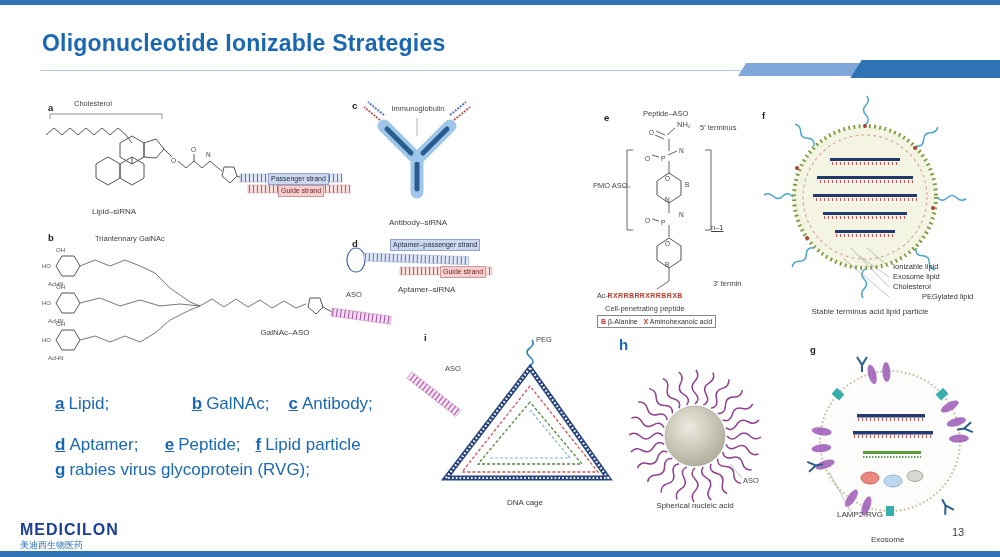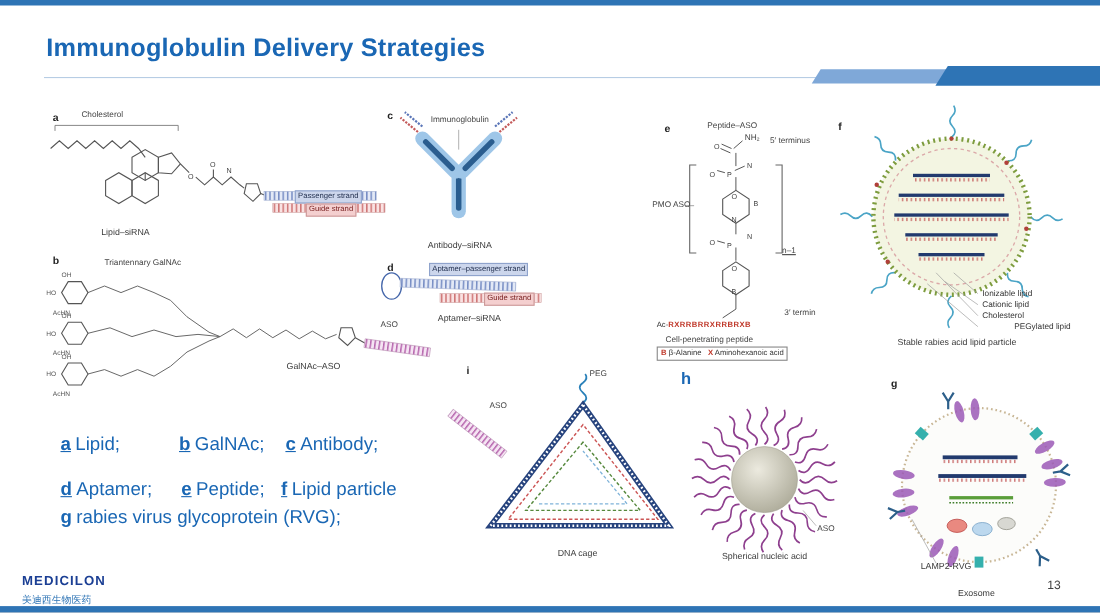--- a/index.html
+++ b/index.html
@@ -30,21 +30,21 @@
   .seq .letters { color:#c0392b; font-weight:bold; letter-spacing:0.4px; }
   .ebox { position:absolute; border:1px solid #888; font-size:7px; color:#333; padding:2px 3px; white-space:nowrap; z-index:3; background:#fff; }
   .ebox .rkey { color:#c0392b; font-weight:bold; }
   .flegend { position:absolute; font-size:7.5px; color:#333; white-space:nowrap; z-index:3; }
 
   .legend { position:absolute; left:55px; top:391px; color:#1a67b4; font-size:17px; line-height:25px; }
   .lg-item { display:inline-block; }
   .lg-key { font-weight:bold; text-decoration:underline; }
   .lg-label { margin-left:4px; }
 
-  .logo { position:absolute; left:20px; top:521px; color:#1b3f94; font-weight:bold; font-size:12px; letter-spacing:1px; }
+  .logo { position:absolute; left:20px; top:521px; color:#1b3f94; font-weight:bold; font-size:16px; letter-spacing:1px; }
   .logo-sub { position:absolute; left:20px; top:539px; color:#2e74b5; font-size:9px; border-bottom:2px solid #2e74b5; padding-bottom:1px; }
   .page-num { position:absolute; left:952px; top:526px; color:#404040; font-size:11px; }
 </style>
 </head>
 <body>
 
 <div class="slide">
 
   <svg width="0" height="0" style="position:absolute" aria-hidden="true">
     <defs>
@@ -72,21 +72,21 @@
       <g id="yRec">
           <path d="M0,3 v7 M0,3 l-5,-8 M0,3 l5,-8" stroke="#2c5f8a" stroke-width="2" fill="none"></path>
         </g>
       <g id="galSugar">
           <polygon points="-12,0 -6,-10 6,-10 12,0 6,10 -6,10" fill="#ffffff" stroke="#555" stroke-width="1"></polygon>
         </g>
     </defs>
   </svg>
 
   <div class="topbar"></div>
-  <div class="title">Immunoglobulin Delivery Strategies</div>
+  <div class="title">Oligonucleotide Ionizable Strategies</div>
   <div class="header-rule"></div>
   <div class="deco1"></div>
   <div class="deco2"></div>
 
   <div class="panel" style="left:40px; top:95px; width:320px; height:140px;">
     <span class="pkey" style="left:8px; top:7px;">a</span>
     <span class="chem" style="left:34px; top:4px;">Cholesterol</span>
     <svg viewBox="0 0 320 140">
       <path d="M10,24 v-5 h112 v5" fill="none" stroke="#777" stroke-width="0.8"></path>
       <polyline points="6,40 14,33 22,40 30,33 38,40 46,33 54,40 62,33 70,40 78,33 86,40 92,48" fill="none" stroke="#555" stroke-width="1"></polyline>
@@ -250,24 +250,24 @@
       <rect x="68" y="114" width="84" height="3" fill="#223a6e"></rect>
         <rect x="68" y="118" width="84" height="3" fill="url(#hRt)"></rect>
       <rect x="80" y="132" width="60" height="3" fill="#223a6e"></rect>
         <rect x="80" y="136" width="60" height="3" fill="url(#hRt)"></rect>
       <line x1="112" y1="150" x2="134" y2="169" stroke="#999" stroke-width="0.6"></line>
       <line x1="104" y1="158" x2="134" y2="179" stroke="#999" stroke-width="0.6"></line>
       <line x1="96" y1="150" x2="134" y2="189" stroke="#999" stroke-width="0.6"></line>
       <line x1="88" y1="160" x2="134" y2="199" stroke="#999" stroke-width="0.6"></line>
     </svg>
     <span class="flegend" style="left:138px; top:164px;">Ionizable lipid</span>
-    <span class="flegend" style="left:138px; top:174px;">Cationic lipid</span>
+    <span class="flegend" style="left:138px; top:174px;">Exosome lipid</span>
     <span class="flegend" style="left:138px; top:184px;">Cholesterol</span>
     <span class="flegend" style="left:138px; top:194px;padding-left:29px;">PEGylated lipid</span>
-    <span class="cap cap-c" style="left:30px; top:209px; width:170px;">Stable rabies acid lipid particle</span>
+    <span class="cap cap-c" style="left:30px; top:209px; width:170px;">Stable terminus acid lipid particle</span>
   </div>
 
   <div class="panel" style="left:410px; top:326px; width:210px; height:190px;">
     <span class="pkey" style="left:14px; top:6px;">i</span>
     <span class="chem" style="left:126px; top:9px;">PEG</span>
     <span class="chem" style="left:35px; top:38px;">ASO</span>
     <svg viewBox="0 0 210 190">
       <path d="M120,40 q6,-4 0,-9 q-6,-5 0,-9 q5,-4 2,-8" fill="none" stroke="#2980b9" stroke-width="1.6"></path>
       <rect x="2" y="46" width="62" height="8" fill="url(#hM)" stroke="#b387ad" stroke-width="0.5" transform="rotate(38 2 46)"></rect>
       <polygon points="120,42 36,152 198,152" fill="none" stroke="#27447e" stroke-width="5"></polygon>
@@ -347,21 +347,21 @@
       <ellipse cx="130" cy="140" rx="8" ry="5.5" fill="#d8d8d2" stroke="#9a9a90" stroke-width="0.8"></ellipse>
       <line x1="44" y1="136" x2="66" y2="176" stroke="#999" stroke-width="0.6"></line>
     </svg>
     <span class="cap" style="left:52px; top:174px;">LAMP2-RVG</span>
     <span class="cap" style="left:86px; top:199px;">Exosome</span>
   </div>
 
   <div class="legend">
     <div class="lg-line">
       <span class="lg-item" style="min-width:103px;"><span class="lg-key">a</span><span class="lg-label">Lipid;</span></span>
-      <span class="lg-item" style="min-width:92px;"><span class="lg-key">b</span><span class="lg-label">GalNAc;</span></span>
+      <span class="lg-item" style="min-width:92px;margin-left:29px;"><span class="lg-key">b</span><span class="lg-label">GalNAc;</span></span>
       <span class="lg-item"><span class="lg-key">c</span><span class="lg-label">Antibody;</span></span>
     </div>
     <div class="lg-line">
       <span class="lg-item" style="min-width:105px;"><span class="lg-key">d</span><span class="lg-label">Aptamer;</span></span>
       <span class="lg-item" style="min-width:86px;margin-top:16px;"><span class="lg-key">e</span><span class="lg-label">Peptide;</span></span>
       <span class="lg-item"><span class="lg-key">f</span><span class="lg-label">Lipid particle</span></span>
     </div>
     <div class="lg-line">
       <span class="lg-item"><span class="lg-key">g</span><span class="lg-label">rabies virus glycoprotein (RVG);</span></span>
     </div>

